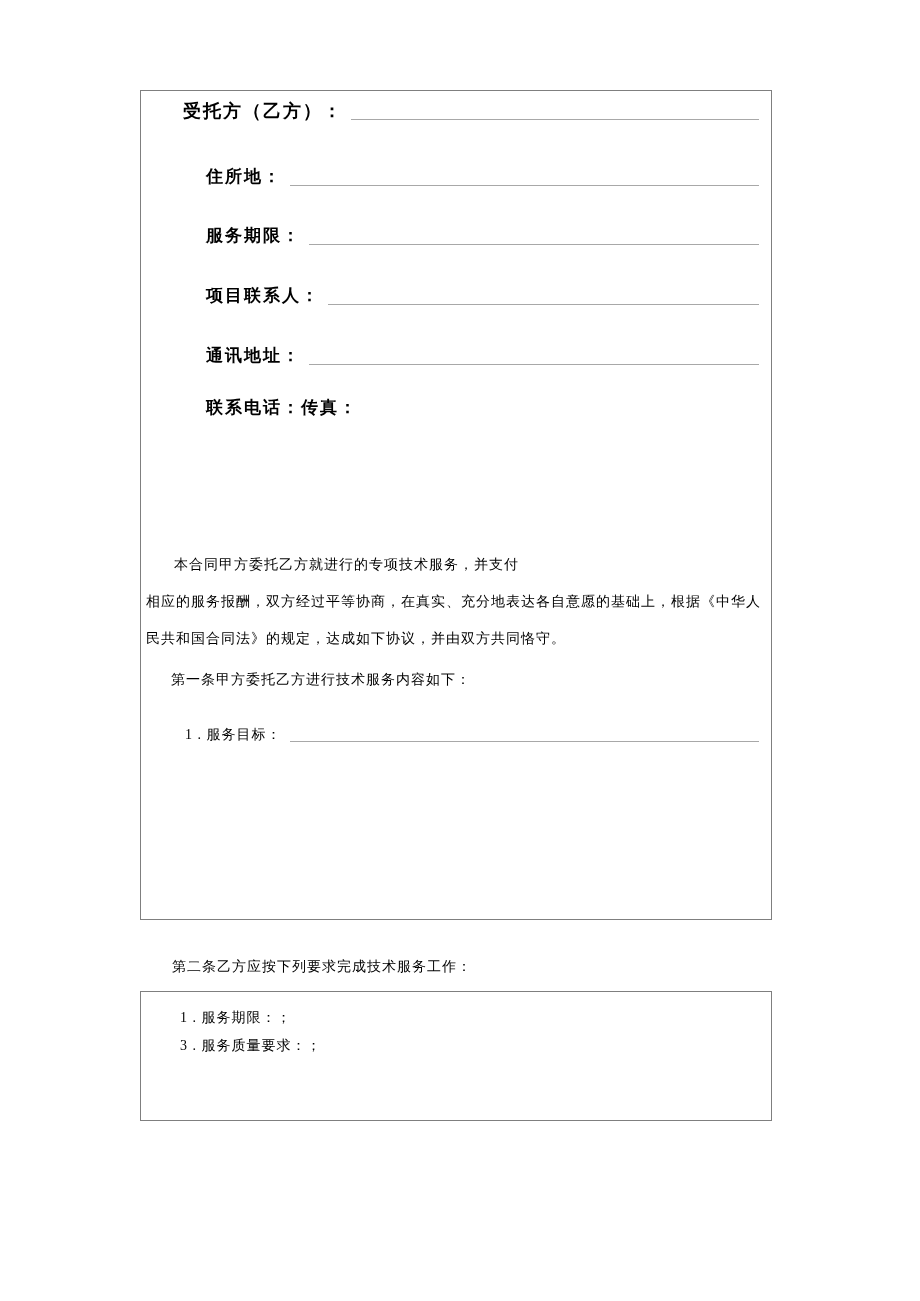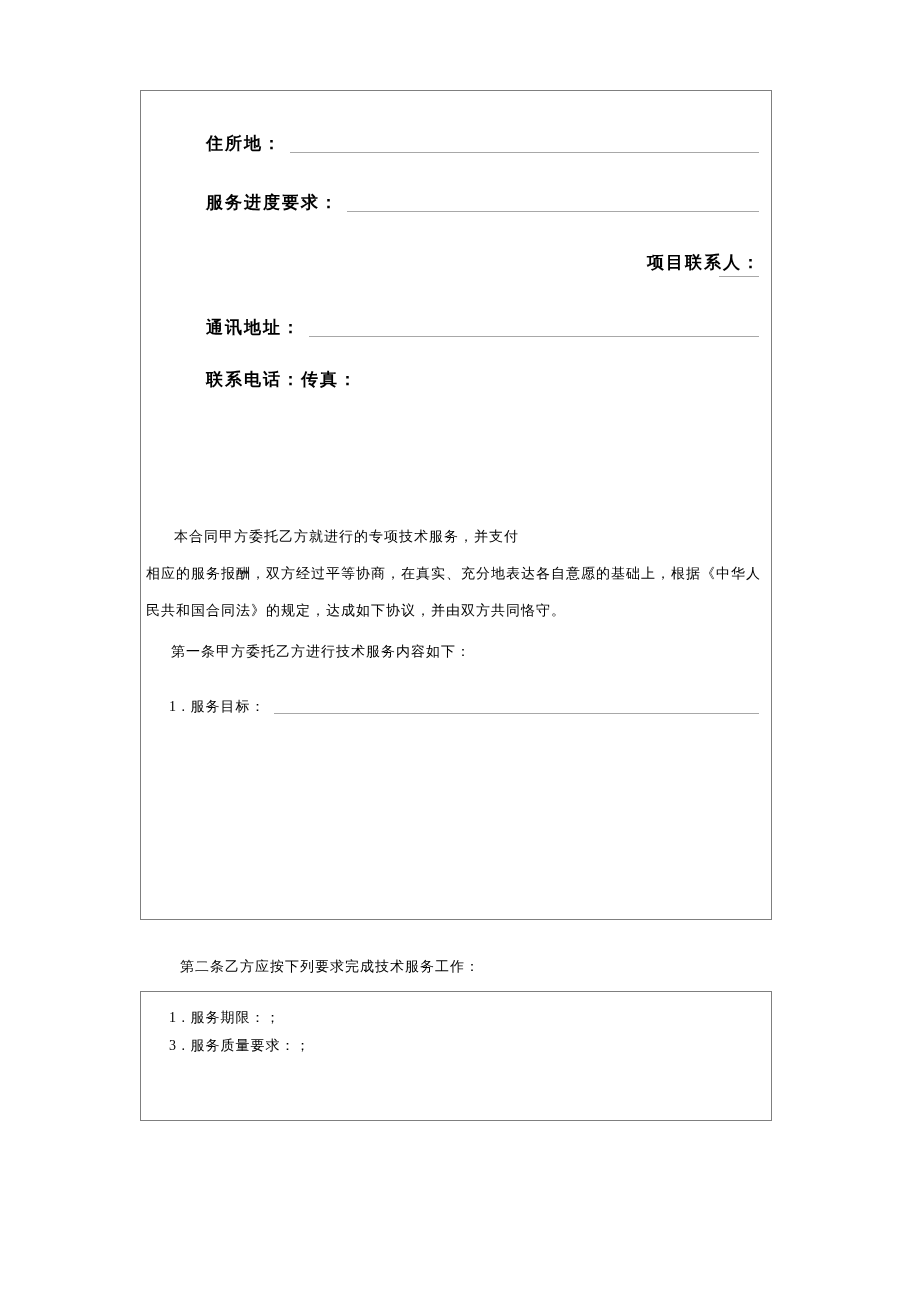--- a/index.html
+++ b/index.html
@@ -19,38 +19,38 @@
     background: #ffffff;
   }
   .textbox-1 {
     left: 140px; top: 90px;
     width: 632px; height: 830px;
     padding: 0 10px 0 5px;
   }
   .textbox-2 {
     left: 140px; top: 991px;
     width: 632px; height: 130px;
-    padding: 0 10px 0 5px;
+    padding: 0 10px 0 16px;
   }
   .field-row {
     display: flex;
     align-items: flex-end;
   }
   .field-label {
     font-weight: 700;
     font-size: 17px;
     line-height: 26px;
     letter-spacing: 2px;
     white-space: nowrap;
   }
   .row-consignee { margin: 7px 0 0 37px; }
   .row-consignee .field-label { font-size: 18px; }
   .row-address    { margin: 40px 0 0 60px; }
   .row-legalrep   { margin: 33px 0 0 60px; }
-  .row-contact    { margin: 34px 0 0 60px; flex-direction: column; }
+  .row-contact    { margin: 34px 0 0 60px; }
   .row-mail       { margin: 34px 0 0 60px; justify-content: space-between; }
   .row-phone      { margin: 27px 0 0 60px; font-family: Liberation Mono, monospace; }
   .blank-line {
     flex: 1 1 auto;
     border-bottom: 1px solid #a8a8a8;
     margin: 0 2px 4px 8px;
     height: 1px;
     min-width: 40px;
   }
   .intro-first {
@@ -76,26 +76,27 @@
   .item-row {
     display: flex;
     align-items: flex-end;
     margin-left: 23px;
     font-size: 14px;
   }
   .item-row .item-label {
     line-height: 22px;
     letter-spacing: 1px;
     white-space: nowrap;
+    margin-left: 16px;
   }
   .row-goal    { margin-top: 33px; }
   .row-content { margin-top: 150px; }
   .clause2 {
     position: absolute;
-    left: 180px; top: 956px;
+    left: 172px; top: 956px;
     margin: 0;
     font-size: 14px;
     line-height: 22px;
     letter-spacing: 1px;
   }
   .req-item {
     margin: 0 0 0 23px;
     font-size: 14px;
     line-height: 20px;
     letter-spacing: 1px;
@@ -104,28 +105,32 @@
   .req-2 { margin-top: 24px; }
   .req-3 { margin-top: 8px; }
 </style>
 </head>
 <body>
 
 <div class="page">
 
   <div class="textbox textbox-1">
 
+    <div class="field-row row-consignee">
+      <span class="field-label">受托方（乙方）：</span>
+      <span class="blank-line"></span>
+    </div>
 
     <div class="field-row row-address">
       <span class="field-label">住所地：</span>
       <span class="blank-line"></span>
     </div>
 
     <div class="field-row row-legalrep">
-      <span class="field-label">服务进度要求：</span>
+      <span class="field-label">服务期限：</span>
       <span class="blank-line"></span>
     </div>
 
     <div class="field-row row-contact">
       <span class="field-label">项目联系人：</span>
       <span class="blank-line"></span>
     </div>
 
     <div class="field-row row-mail">
       <span class="field-label">通讯地址：</span>

